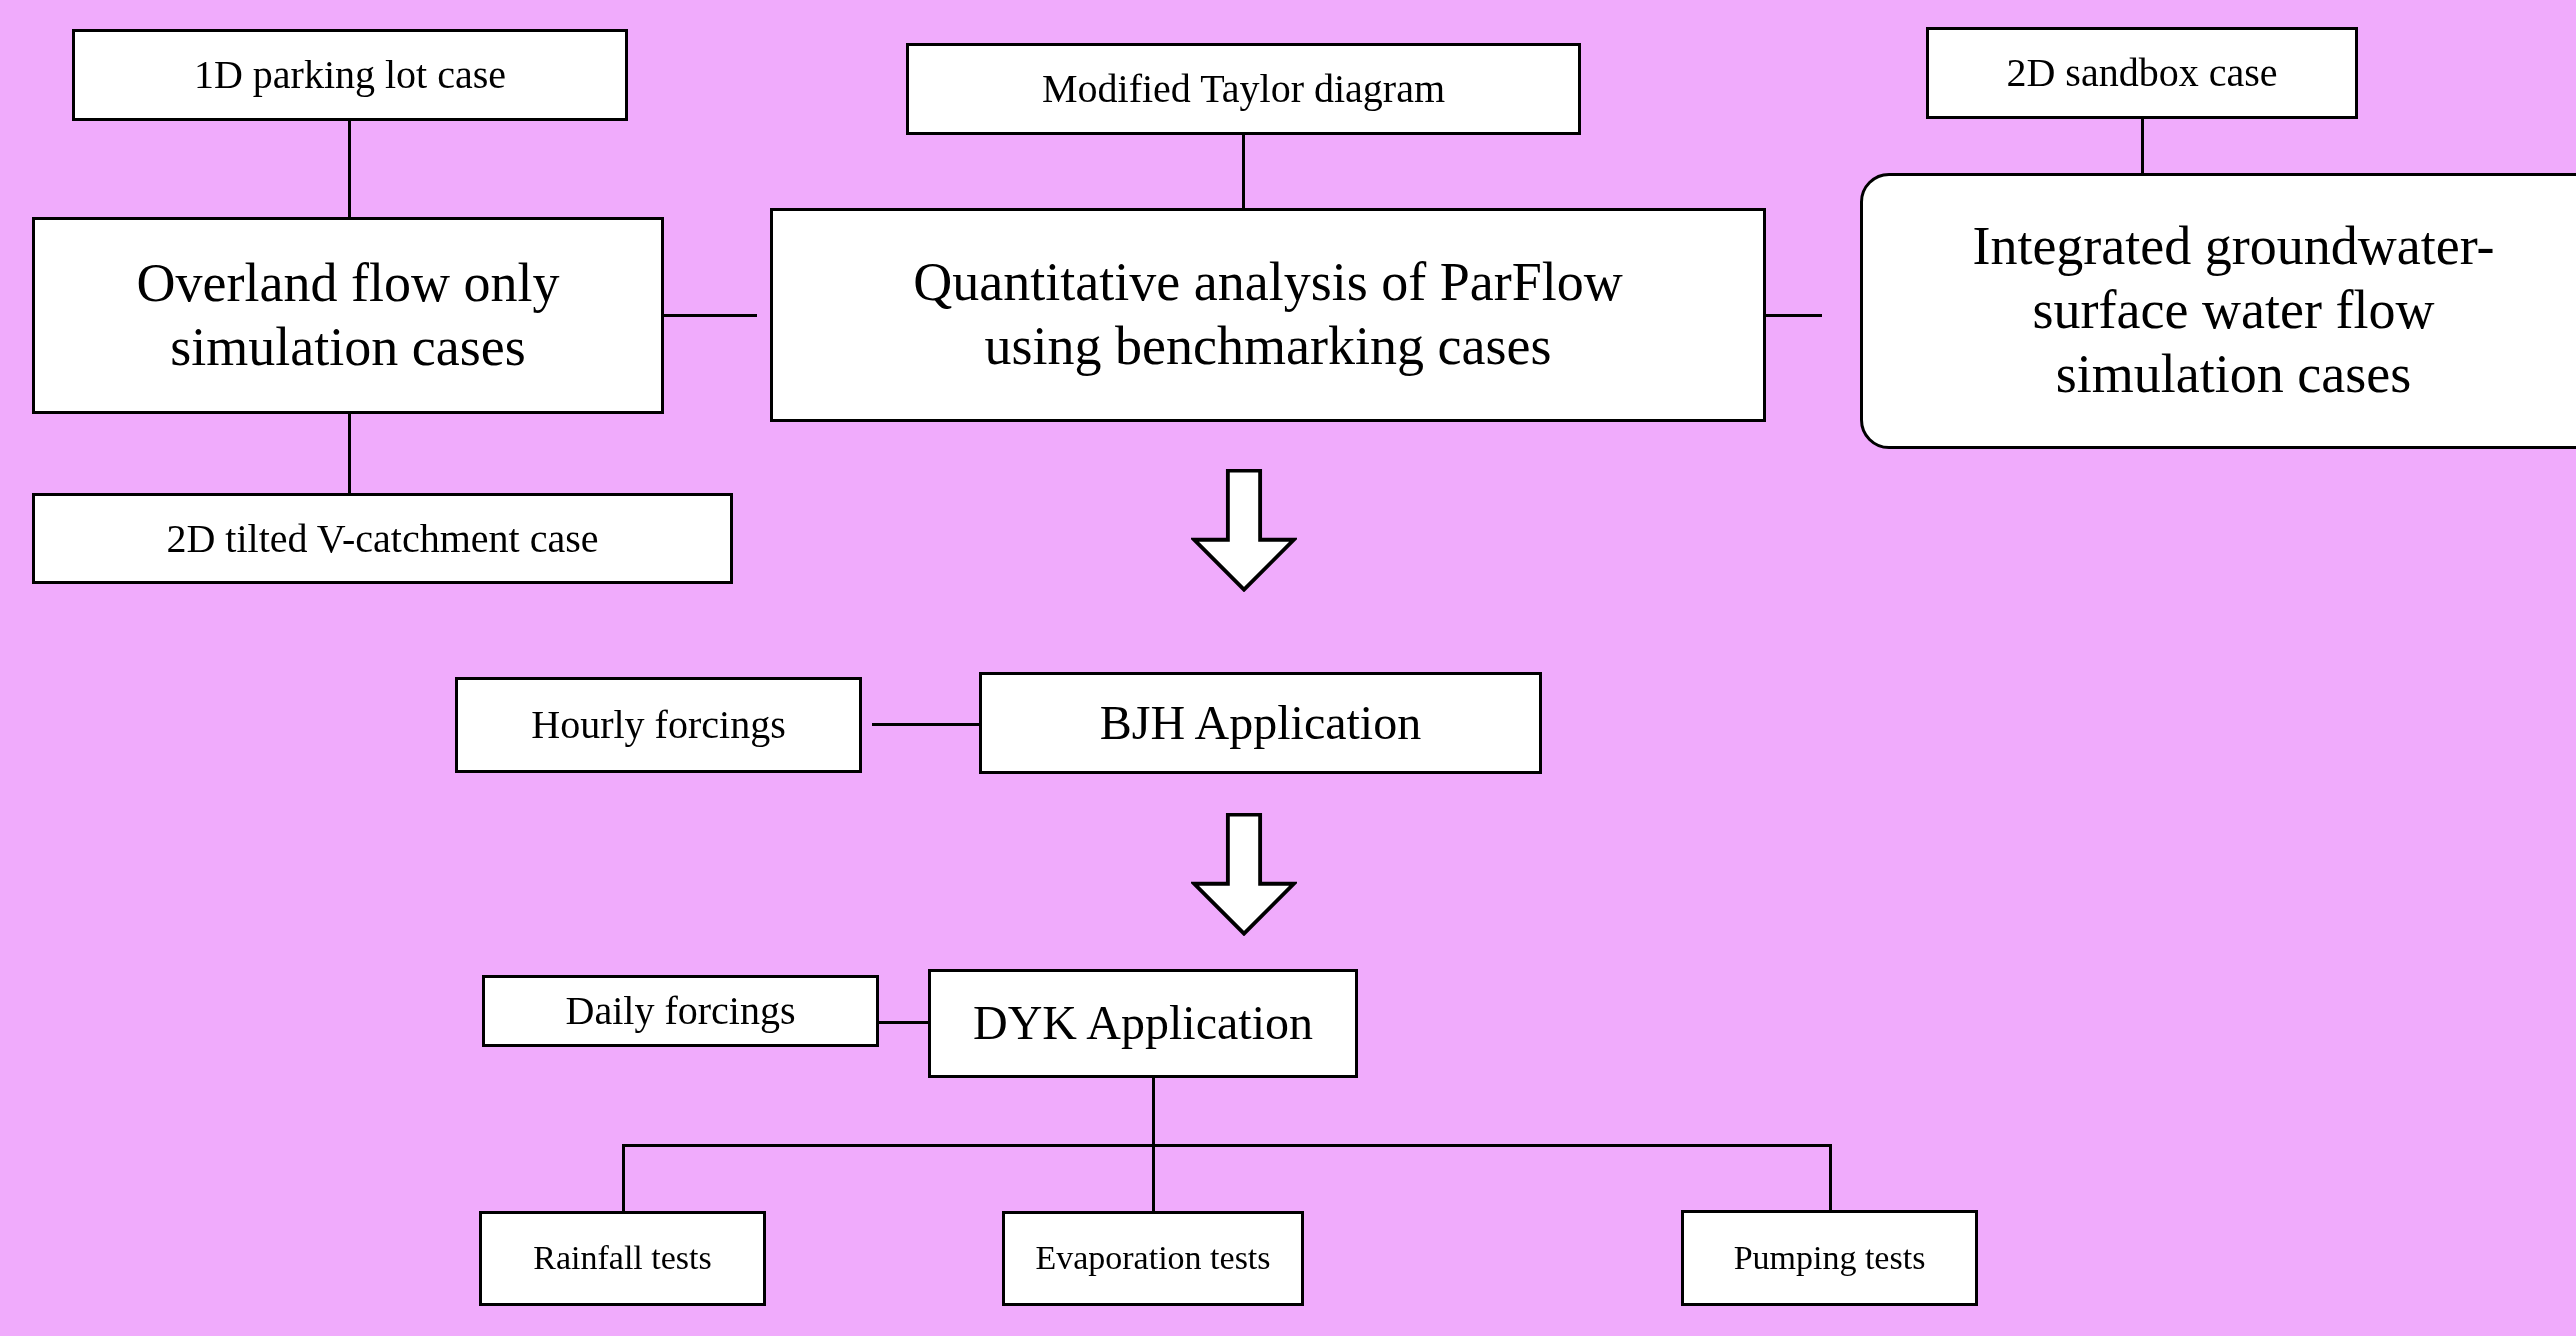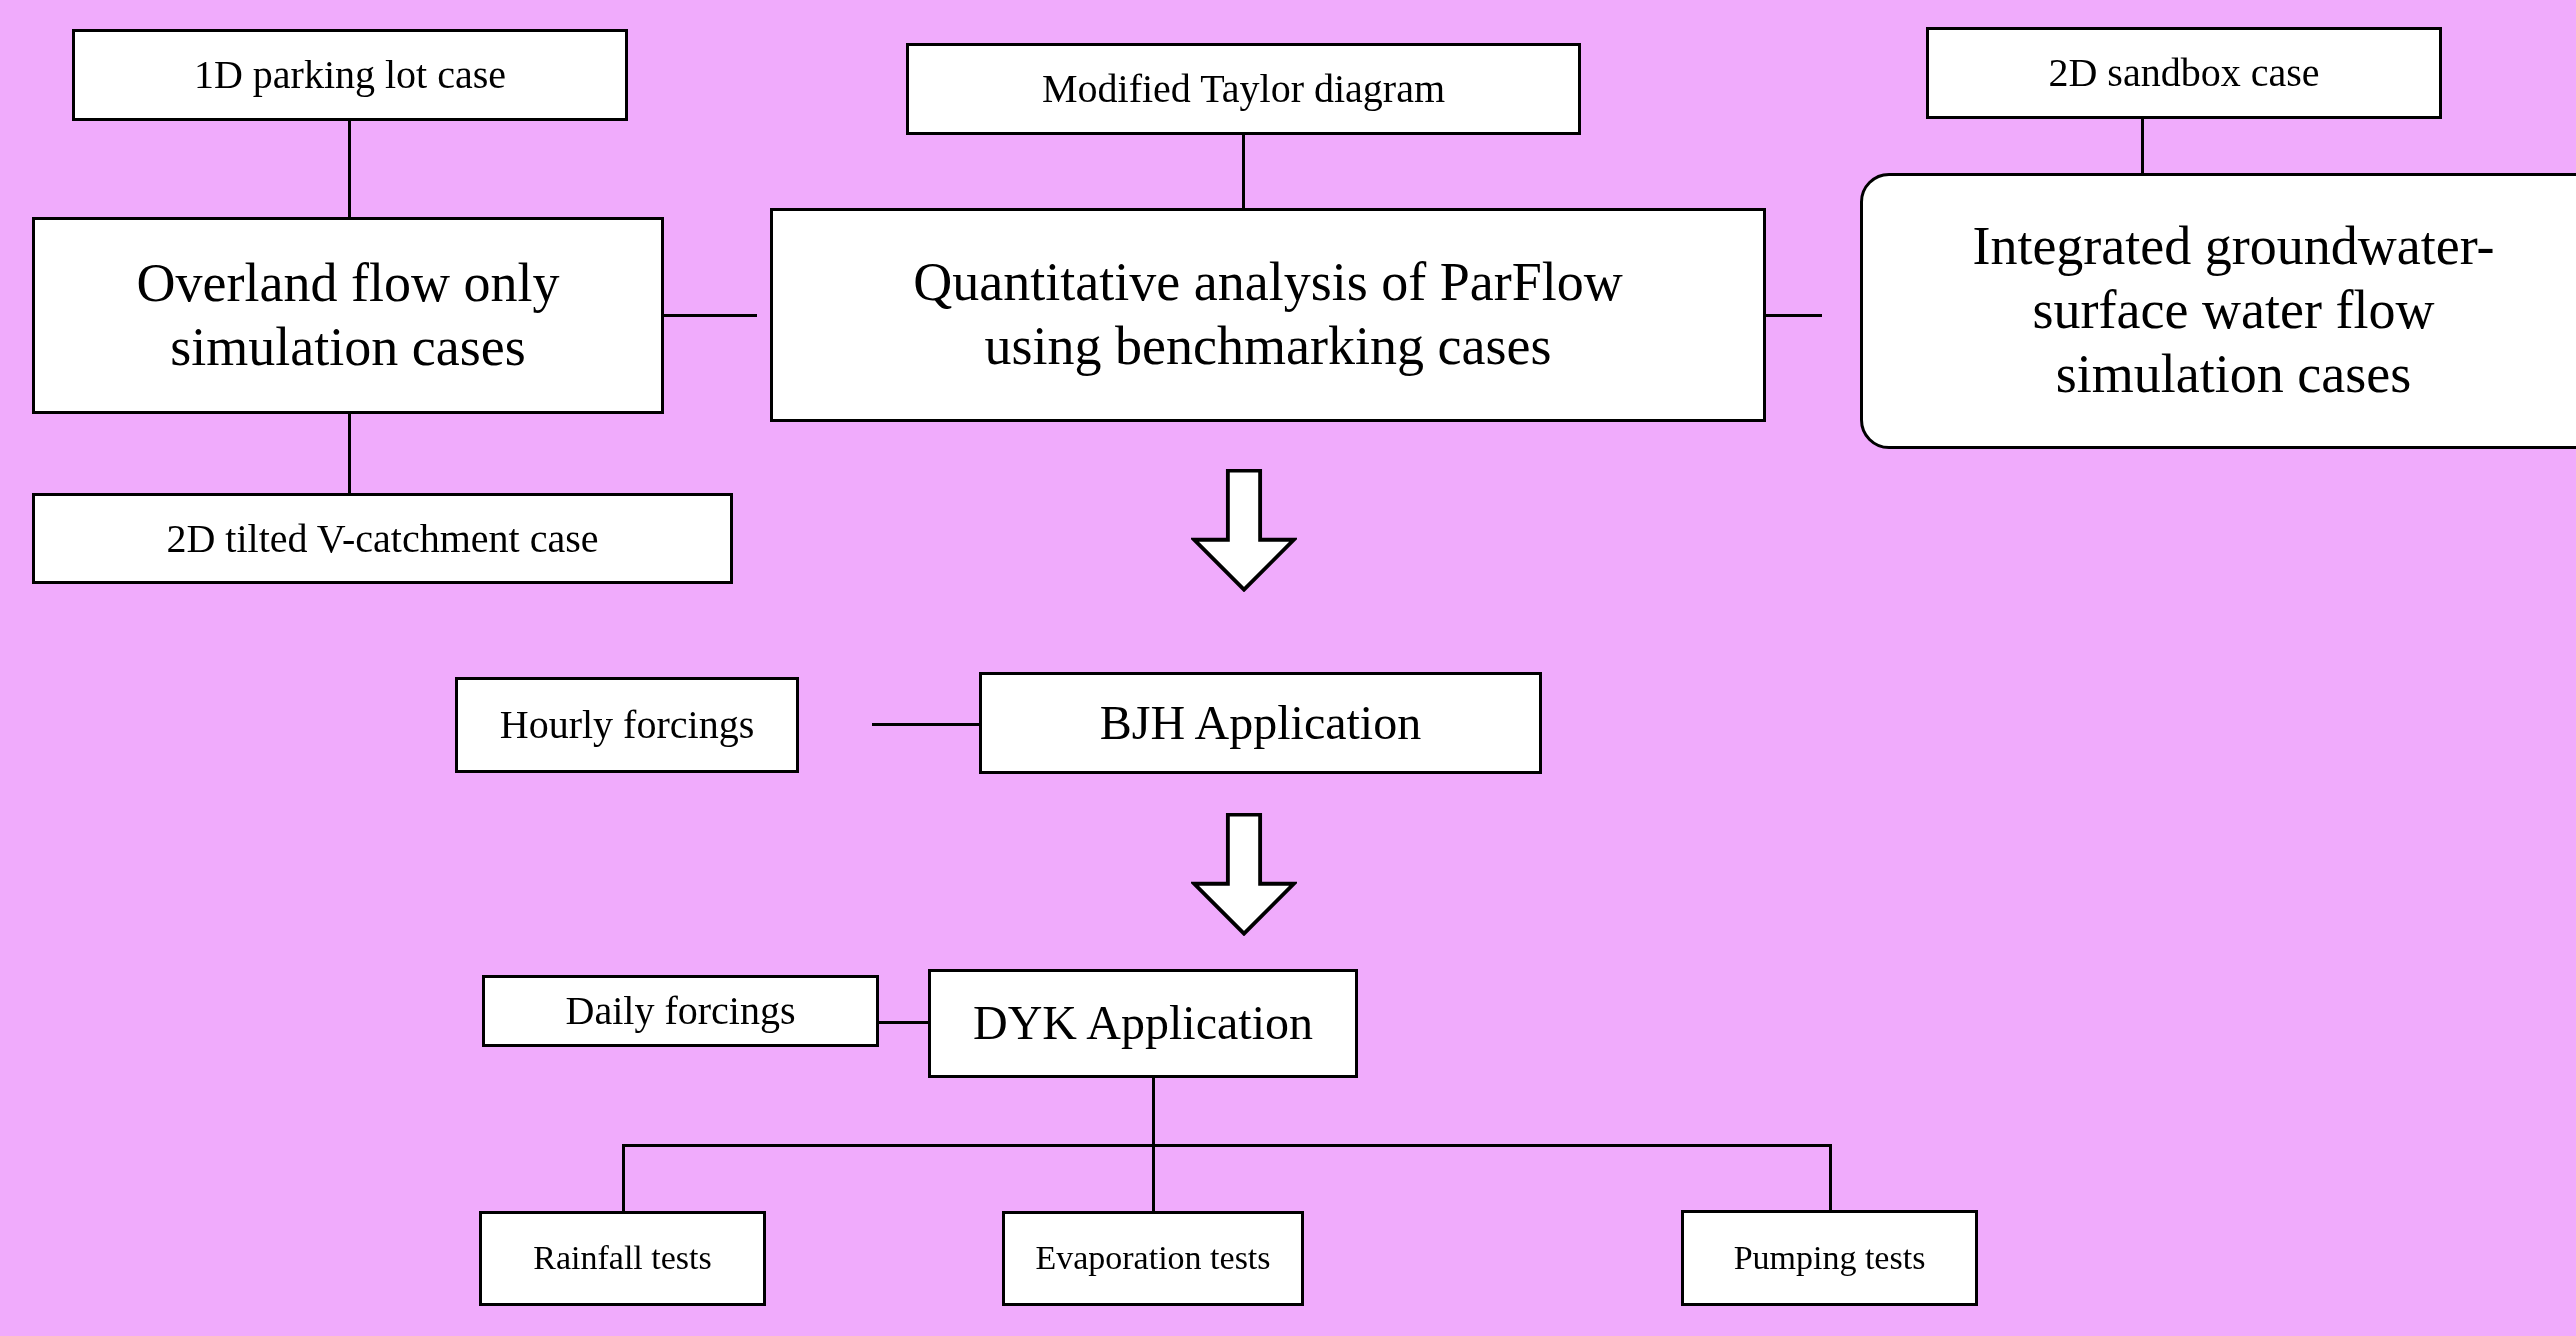--- a/index.html
+++ b/index.html
@@ -59,21 +59,21 @@
 <div id="canvas">
 
   <div class="node size-md" style="left:72px; top:29px; width:556px; height:92px;">
     <span class="label">1D parking lot case</span>
   </div>
 
   <div class="node size-md" style="left:906px; top:43px; width:675px; height:92px;">
     <span class="label">Modified Taylor diagram</span>
   </div>
 
-  <div class="node size-md" style="left:1926px; top:27px; width:516px; height:92px;">
+  <div class="node size-md" style="left:1926px; top:27px; width:432px; height:92px;">
     <span class="label">2D sandbox case</span>
   </div>
 
   <div class="connector v-line" style="left:348px; top:120px; height:99px;"></div>
   <div class="connector v-line" style="left:1242px; top:134px; height:76px;"></div>
   <div class="connector v-line" style="left:2141px; top:118px; height:57px;"></div>
 
   <div class="node size-xl" style="left:32px; top:217px; width:632px; height:197px;">
     <span class="label">Overland flow only
 simulation cases</span>
@@ -98,21 +98,21 @@
   <div class="node size-md" style="left:32px; top:493px; width:701px; height:91px;">
     <span class="label">2D tilted V-catchment case</span>
   </div>
 
   <div class="arrow" style="left:1191px; top:469px; width:106px; height:123px;">
     <svg width="106" height="123" viewBox="0 0 138 160">
       <polygon points="48,2 90,2 90,92 134,92 69,157 4,92 48,92" fill="#ffffff" stroke="#000000" stroke-width="5" stroke-linejoin="miter"></polygon>
     </svg>
   </div>
 
-  <div class="node size-md" style="left:455px; top:677px; width:344px; height:96px;">
+  <div class="node size-md" style="left:455px; top:677px; width:407px; height:96px;">
     <span class="label">Hourly forcings</span>
   </div>
 
   <div class="connector h-line" style="left:872px; top:723px; width:110px;"></div>
 
   <div class="node size-lg" style="left:979px; top:672px; width:563px; height:102px;">
     <span class="label">BJH Application</span>
   </div>
 
   <div class="arrow" style="left:1191px; top:813px; width:106px; height:123px;">

